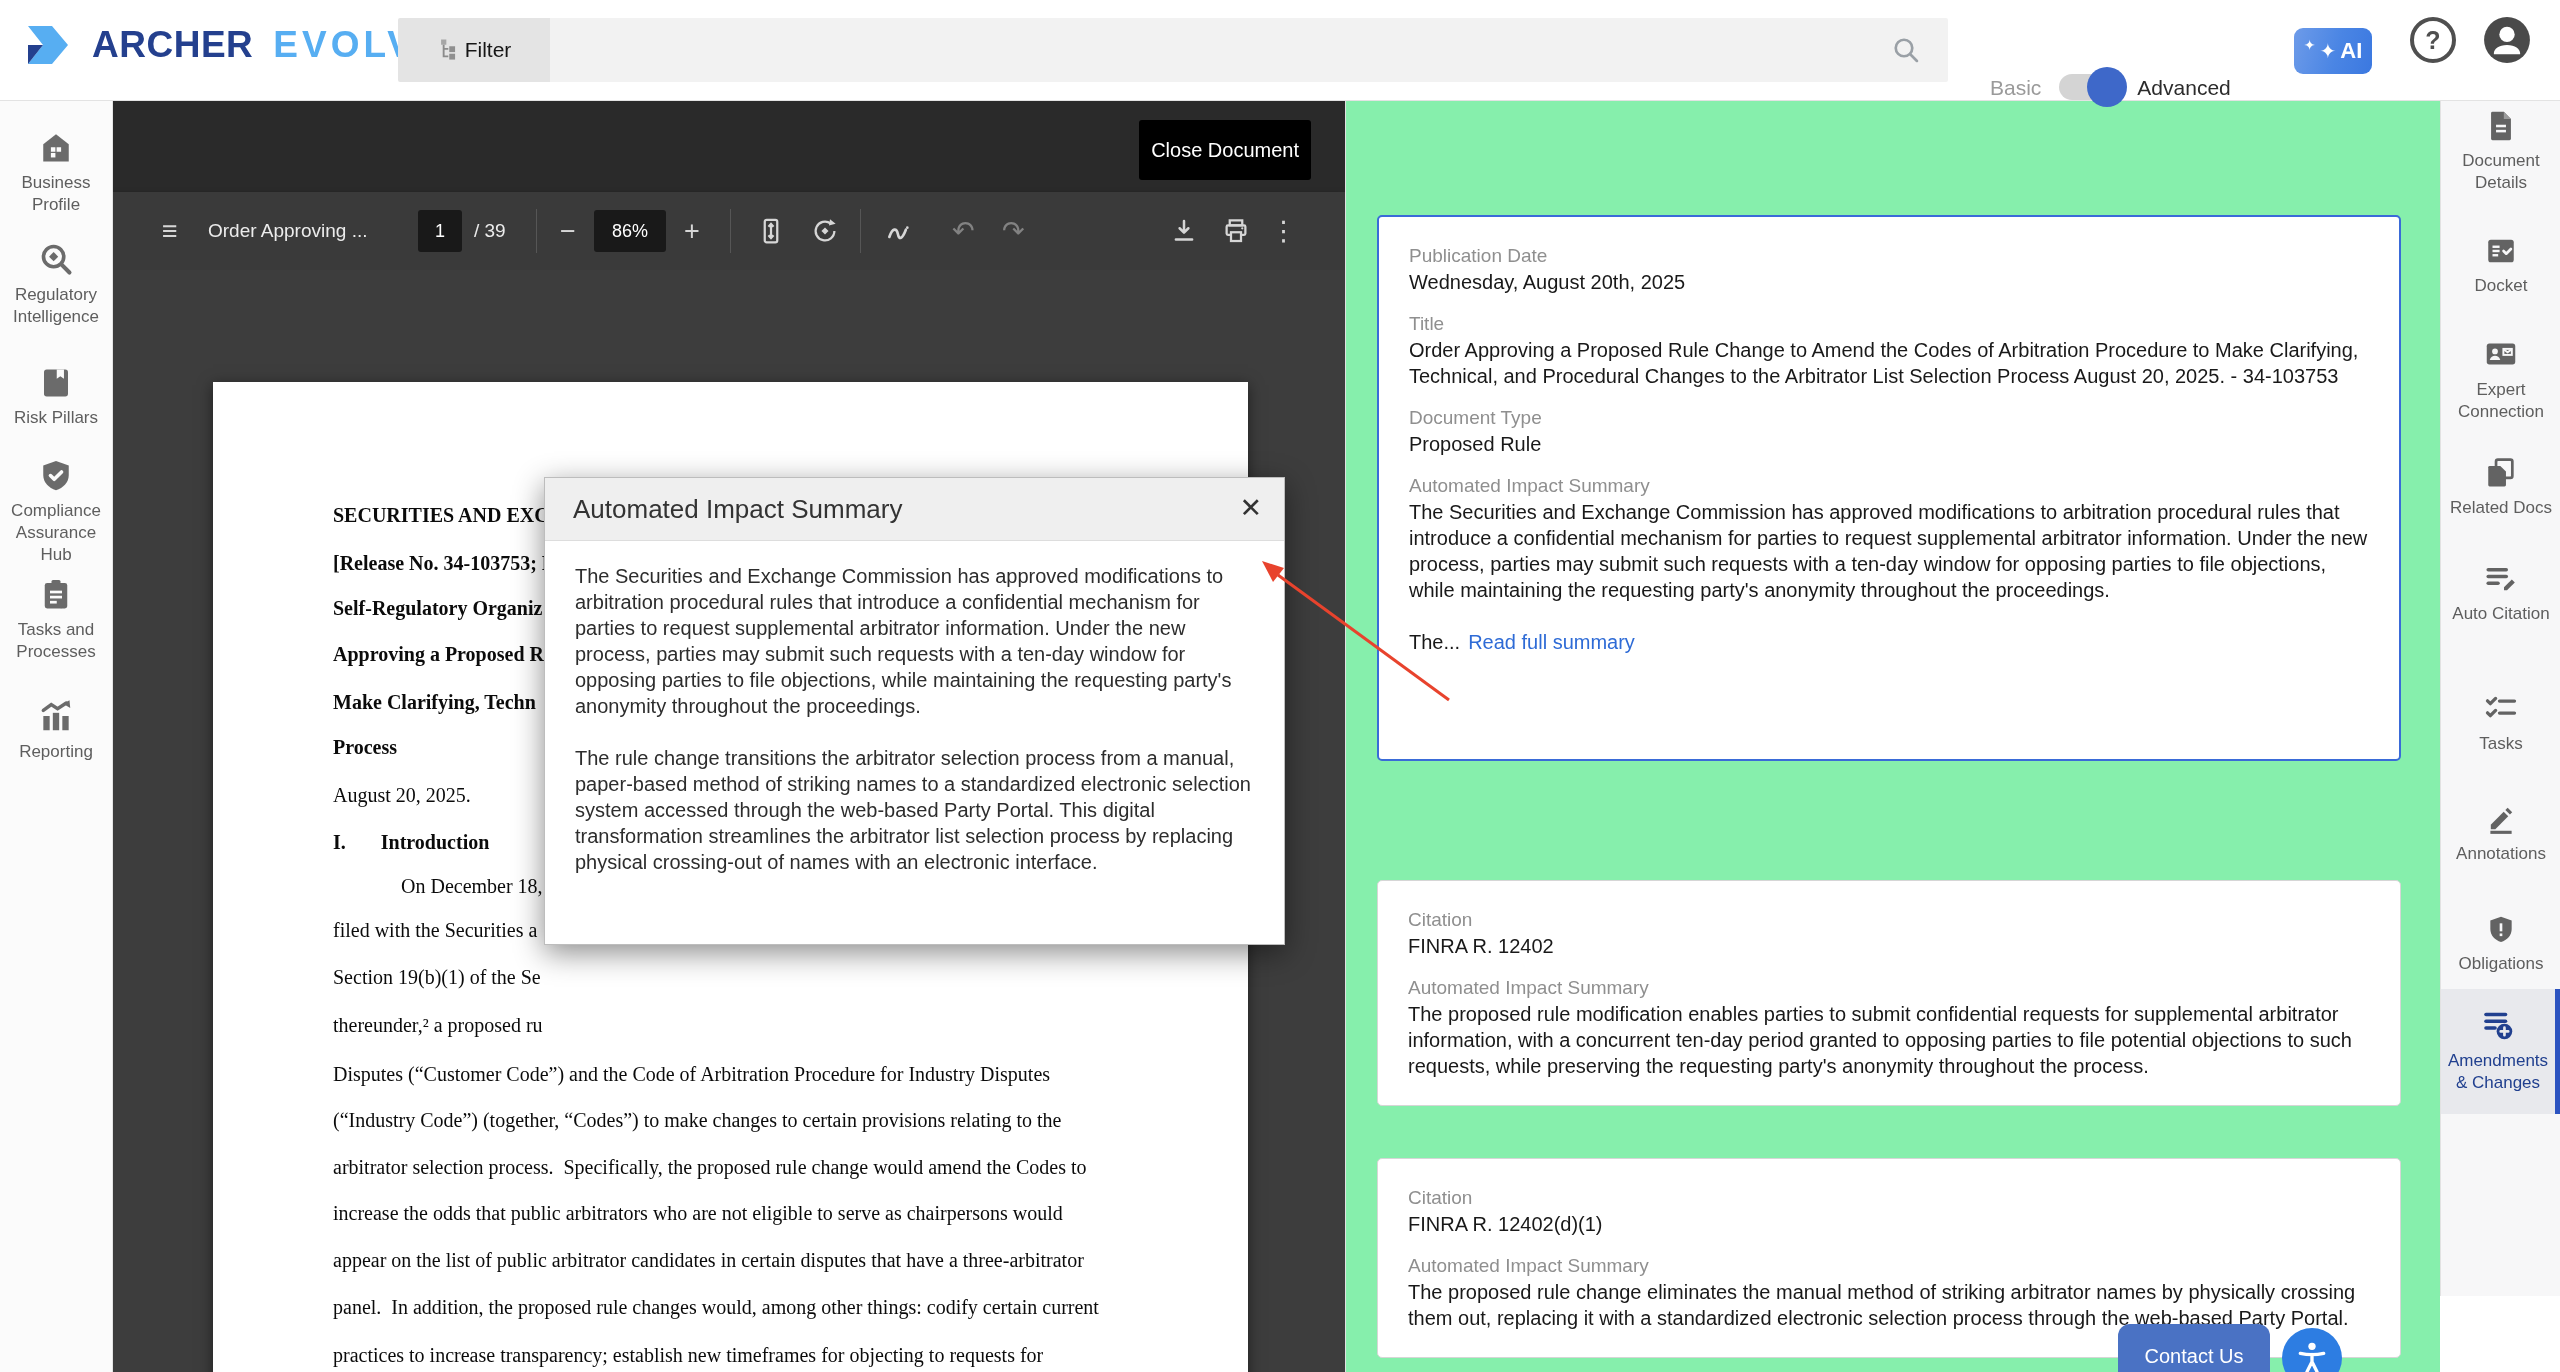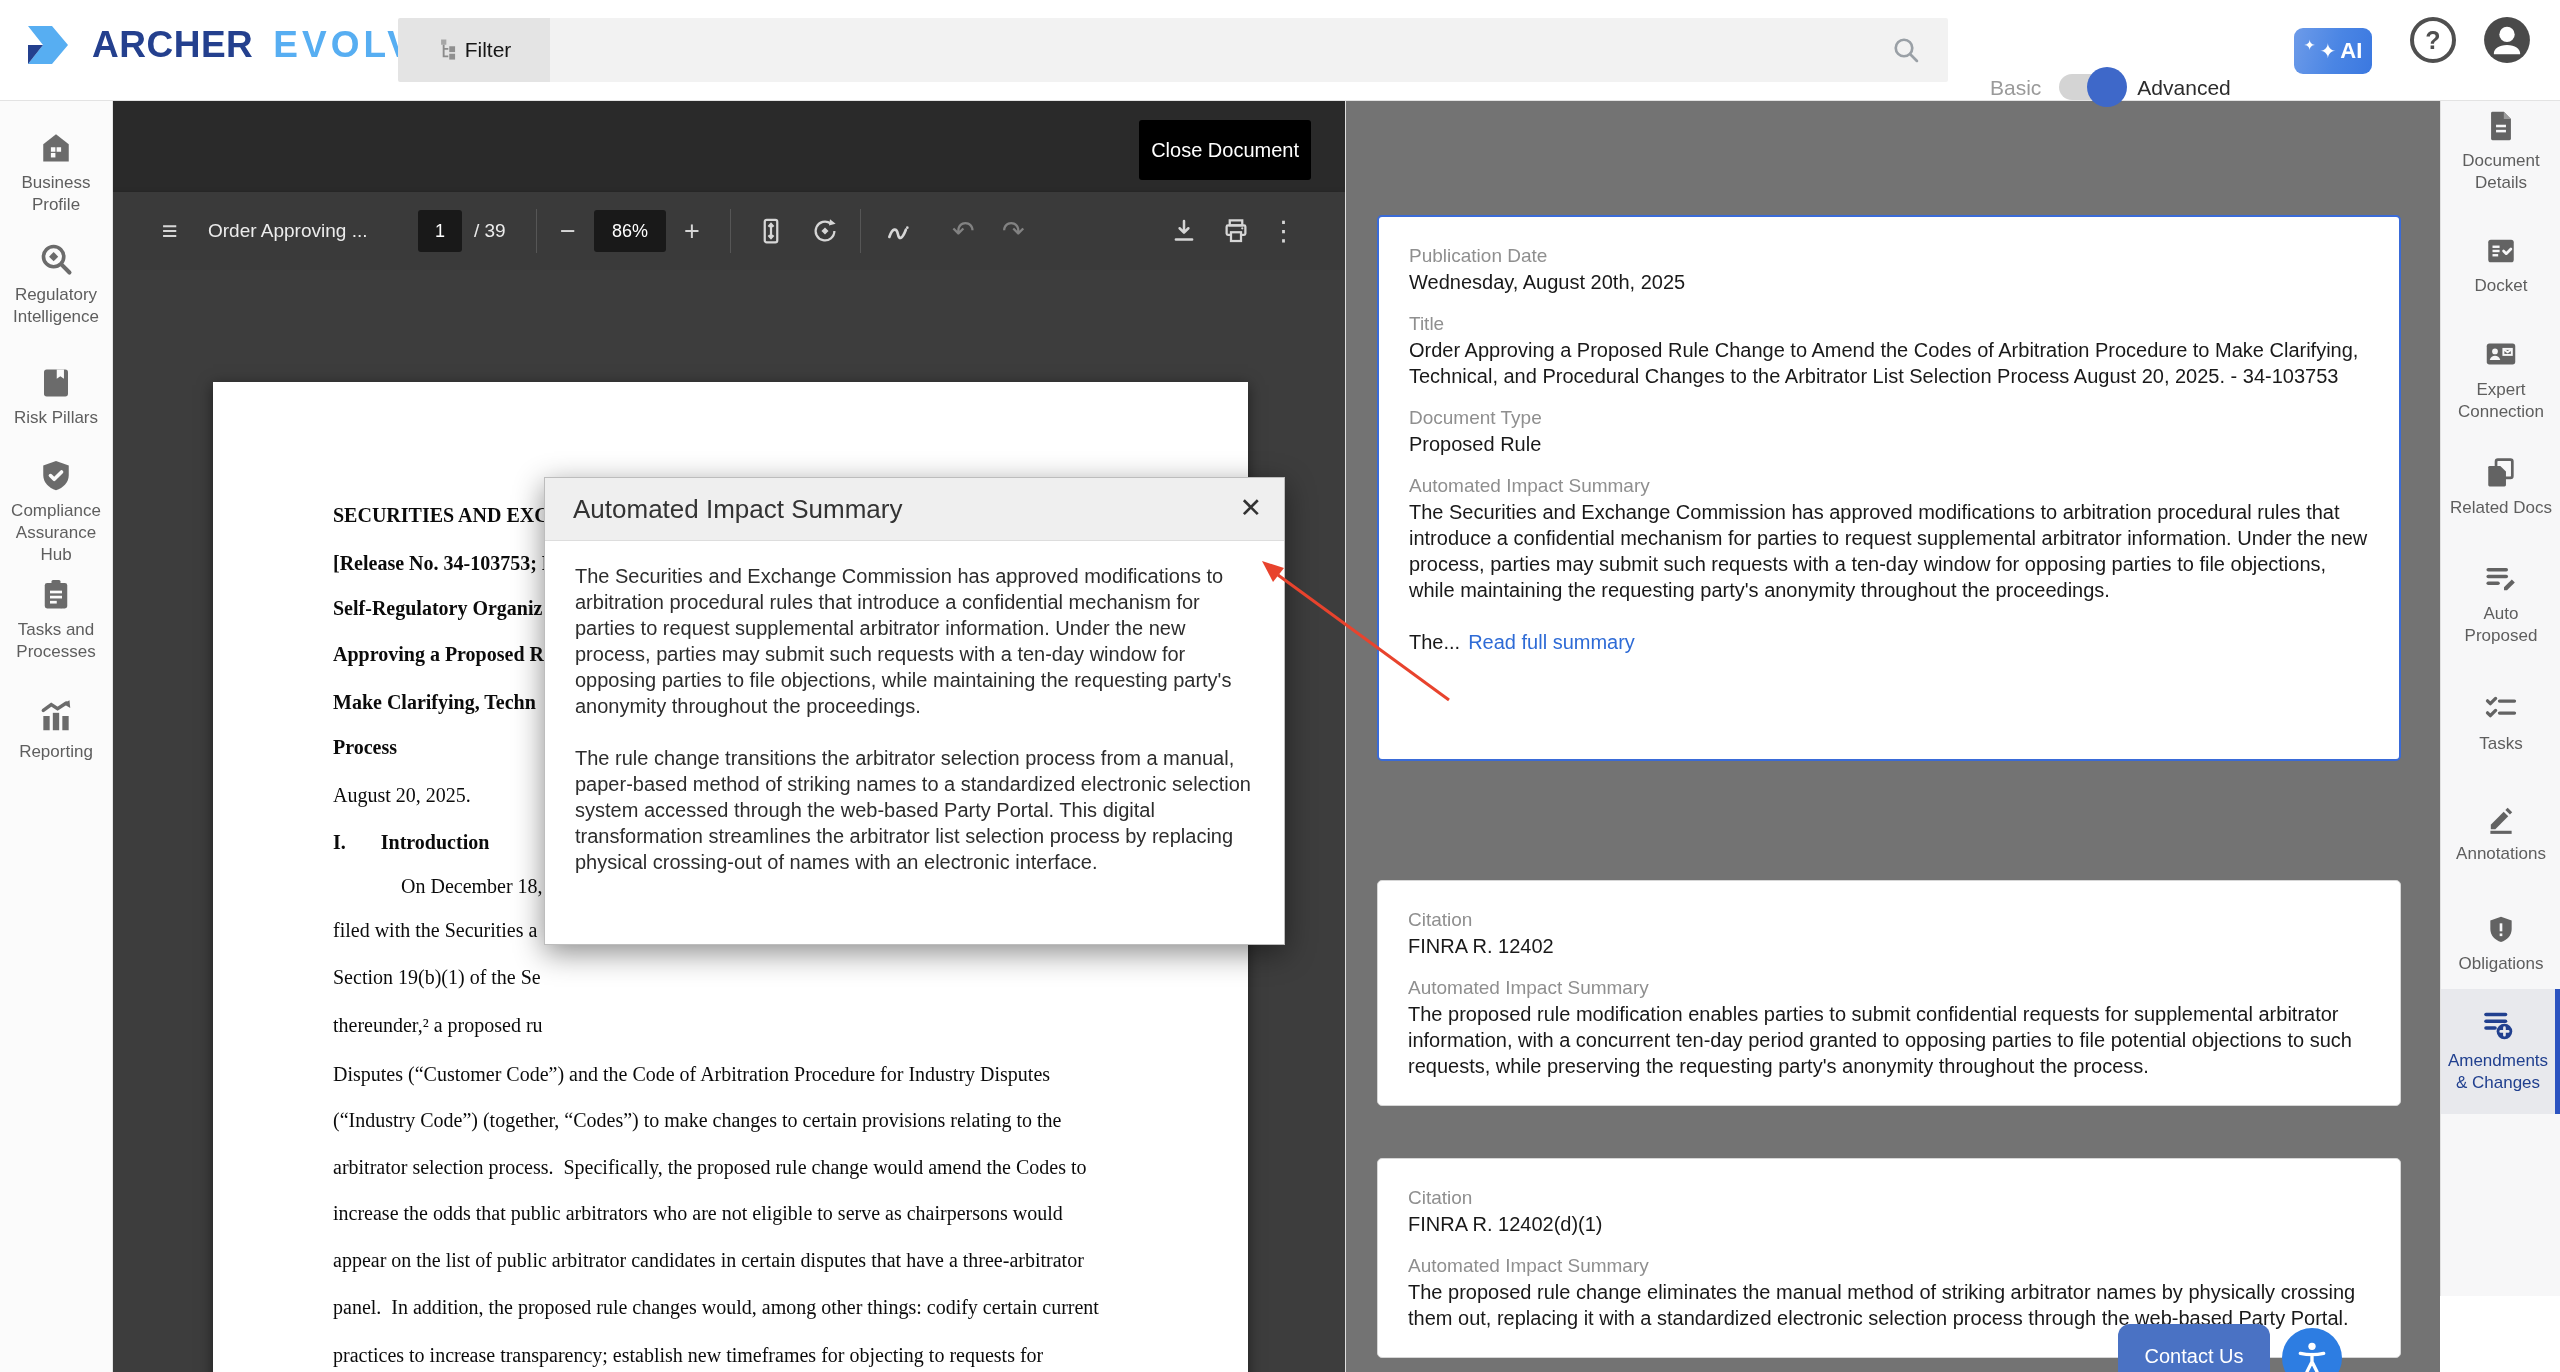--- a/index.html
+++ b/index.html
@@ -64,21 +64,21 @@
   
   .popup{position:absolute;left:544px;top:477px;width:741px;height:468px;background:#fff;z-index:60;
          border:1px solid #bdbdbd;box-shadow:0 8px 28px rgba(0,0,0,.45);box-sizing:border-box;}
   .popup-head{position:relative;height:62px;background:#efefef;border-bottom:1px solid #ddd;
               display:flex;align-items:center;padding:0 28px;}
   .popup-title{font-size:26px;color:#333;font-weight:500;}
   .popup-close{position:absolute;right:22px;top:14px;font-size:27px;color:#333;cursor:pointer;line-height:32px;}
   .popup-body{padding:22px 30px 0 30px;font-size:20px;line-height:26px;color:#2d2d2d;}
   .popup-body p{margin:0 0 26px 0;}
   
-  .right-panel{position:absolute;left:1345px;top:100px;width:1095px;height:1272px;background:#737373;
+  .right-panel{position:absolute;left:1345px;top:100px;width:1095px;height:1272px;background:#86efac;
                border-left:1px solid #e0e0e0;box-sizing:border-box;}
   .rp-heading{position:absolute;left:31px;font-size:21px;font-weight:700;color:#141414;}
   .card{position:absolute;left:31px;width:1024px;background:#fff;border-radius:5px;
         box-sizing:border-box;padding:26px 30px;}
   .card.accent{border:2px solid #3a6bd8;}
   .card.plain{border:1px solid #d6d6d6;}
   .fld{margin-bottom:16px;}
   .lbl{font-size:19px;line-height:26px;color:#8f8f8f;}
   .val{font-size:20px;line-height:26px;color:#191919;}
   .readmore-row{margin-top:26px;font-size:20px;line-height:26px;color:#191919;}
@@ -419,21 +419,21 @@
       </svg>
       <span class="rs-label">Related Docs</span>
     </div>
     <div class="rs-item" style="top:476px">
       <svg width="36" height="36" viewBox="0 0 24 24">
         <line x1="3.5" y1="6.5" x2="15.5" y2="6.5" stroke="#636363" stroke-width="2.4" stroke-linecap="round"></line>
         <line x1="3.5" y1="11" x2="15.5" y2="11" stroke="#636363" stroke-width="2.4" stroke-linecap="round"></line>
         <line x1="3.5" y1="15.5" x2="10" y2="15.5" stroke="#636363" stroke-width="2.4" stroke-linecap="round"></line>
         <path d="M14 18.2l5.2-5.2 2 2-5.2 5.2H14z" fill="#636363"></path>
       </svg>
-      <span class="rs-label">Auto Proposed</span>
+      <span class="rs-label">Auto Citation</span>
     </div>
     <div class="rs-item" style="top:606px">
       <svg width="36" height="36" viewBox="0 0 24 24">
         <path d="M3 7.2 4.9 9.1 8.4 5.6" fill="none" stroke="#636363" stroke-width="2.2" stroke-linecap="round" stroke-linejoin="round"></path>
         <line x1="11" y1="7.4" x2="21" y2="7.4" stroke="#636363" stroke-width="2.2" stroke-linecap="round"></line>
         <path d="M3 15.2 4.9 17.1 8.4 13.6" fill="none" stroke="#636363" stroke-width="2.2" stroke-linecap="round" stroke-linejoin="round"></path>
         <line x1="11" y1="15.4" x2="21" y2="15.4" stroke="#636363" stroke-width="2.2" stroke-linecap="round"></line>
       </svg>
       <span class="rs-label">Tasks</span>
     </div>

